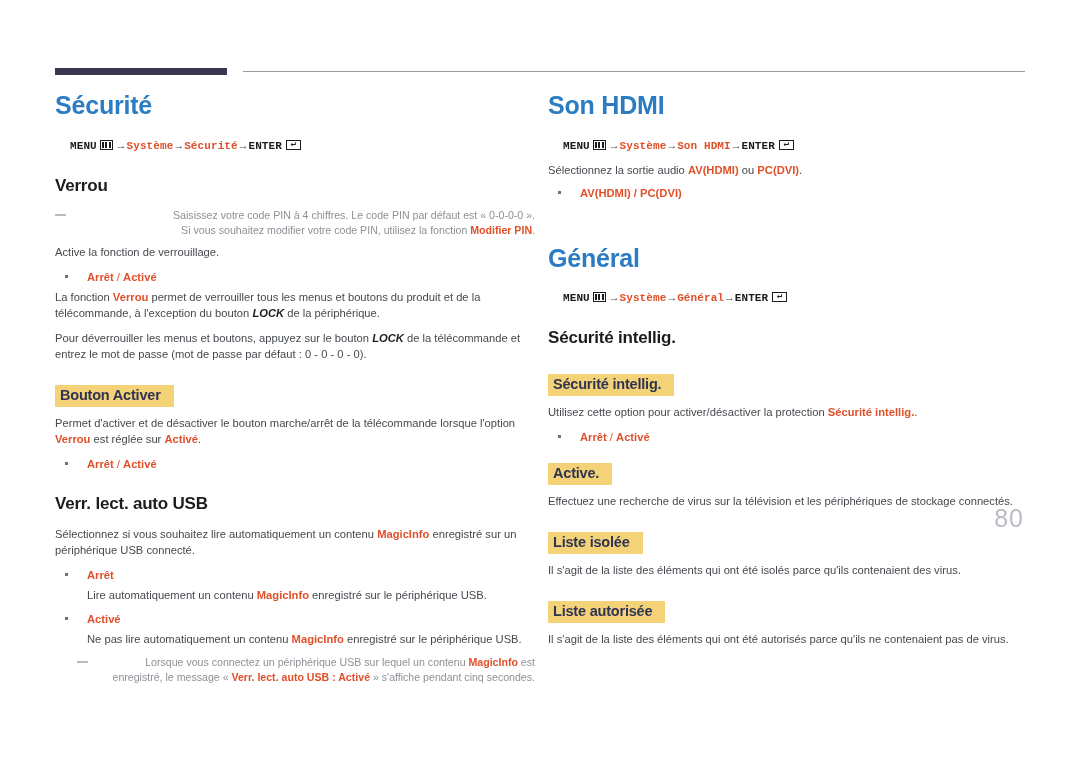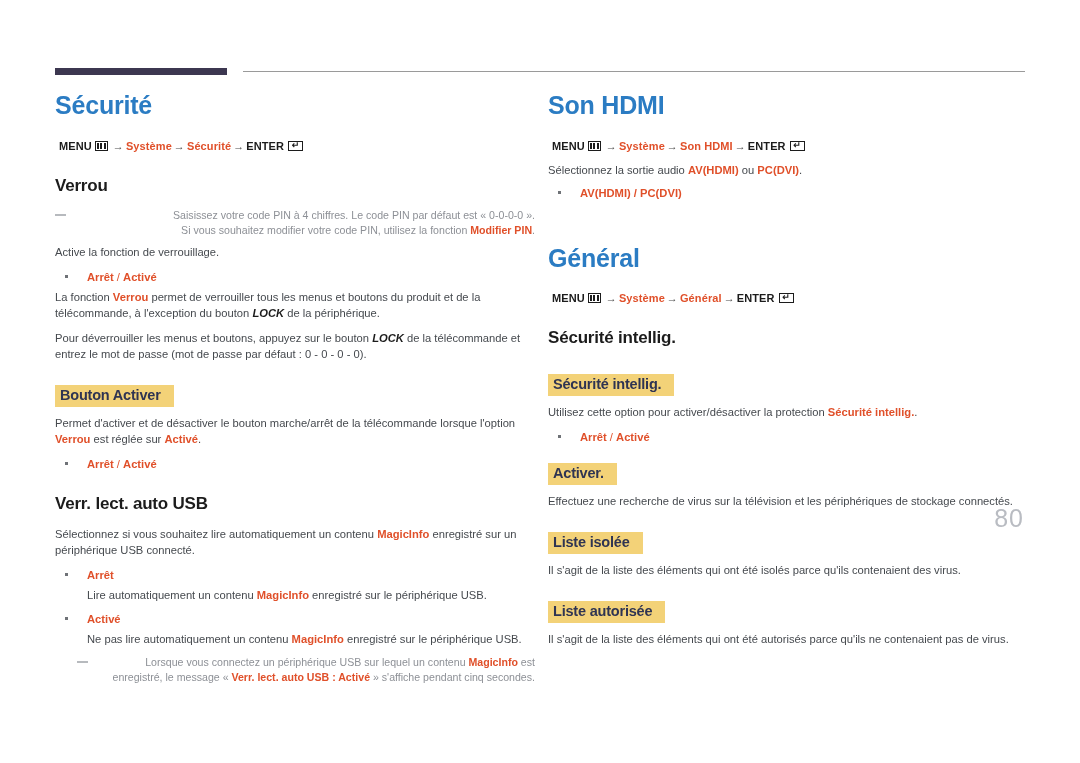--- a/index.html
+++ b/index.html
@@ -72,24 +72,25 @@
     font-weight: bold;
     color: #1c1c1c;
     margin: 22px 0 12px 0;
     letter-spacing: -0.2px;
   }
 
   .menu-path {
     font-size: 11px;
     font-weight: bold;
     color: #1c1c1c;
-    margin: 0 0 8px 4px;
+    margin: 0 0 8px 15px;
     letter-spacing: 0.1px;
     white-space: nowrap;
     line-height: 16px;
+    font-family: Liberation Mono, monospace;
   }
   .menu-path .accent { color: #e0502a; }
   .menu-path .arrow { color: #4a4a4a; font-weight: normal; padding: 0 2px; }
 
   
   .icon-menu {
     display: inline-block;
     width: 13px;
     height: 10px;
     border: 1.3px solid #1c1c1c;
@@ -283,21 +284,21 @@
 
     <h2 class="sub-title">Sécurité intellig.</h2>
 
 
     <div class="hl">Sécurité intellig.</div>
 
     <p class="body"><span>Utilisez cette option pour activer/désactiver la protection </span><span class="accent">Sécurité intellig.</span><span>.</span></p>
 
     <div class="bullet"><span>Arrêt</span><span class="sep"> / </span><span>Activé</span></div>
 
-    <div class="hl">Activer.</div>
+    <div class="hl">Active.</div>
     <p class="body">Effectuez une recherche de virus sur la télévision et les périphériques de stockage connectés.</p>
 
     <div class="hl">Liste isolée</div>
     <p class="body">Il s'agit de la liste des éléments qui ont été isolés parce qu'ils contenaient des virus.</p>
 
     <div class="hl">Liste autorisée</div>
     <p class="body">Il s'agit de la liste des éléments qui ont été autorisés parce qu'ils ne contenaient pas de virus.</p>
 
   </div>
 

